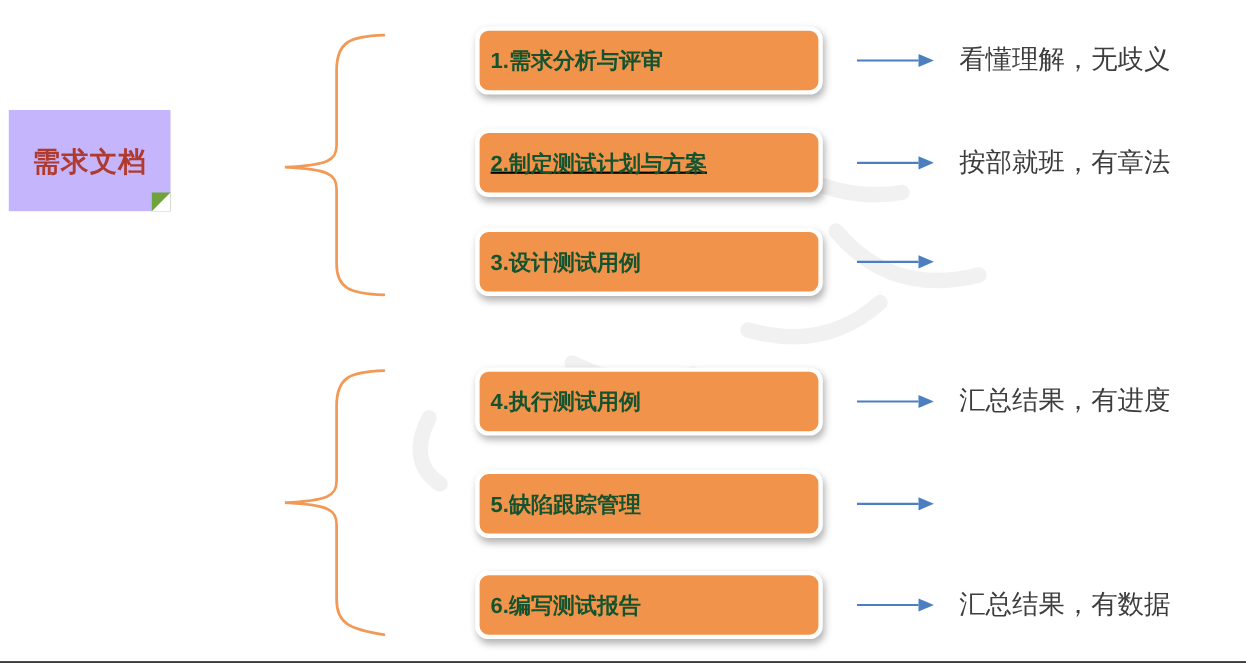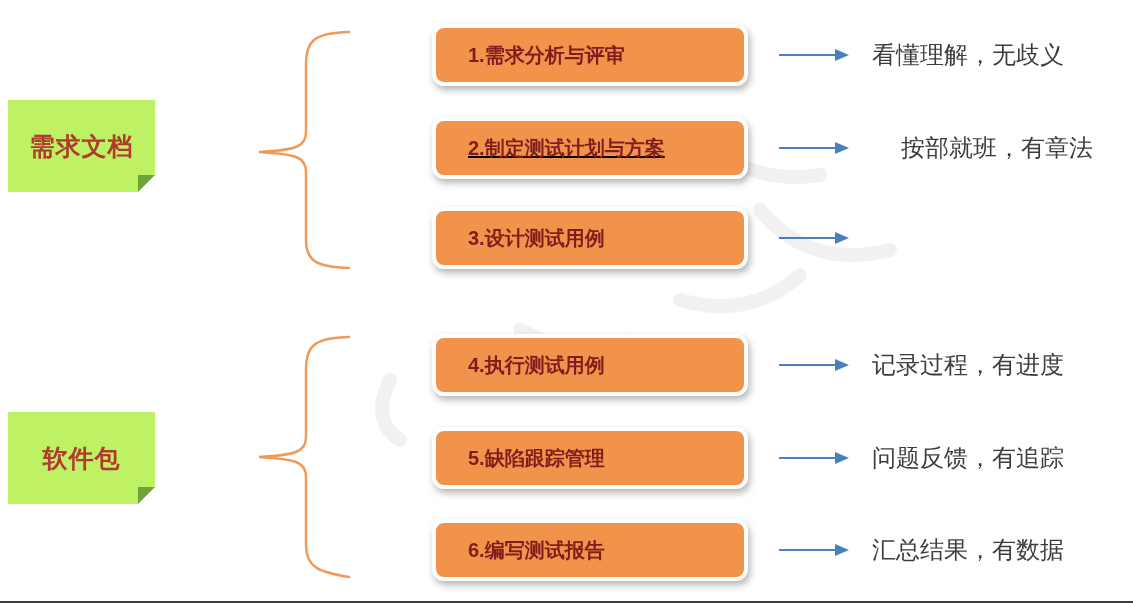--- a/index.html
+++ b/index.html
@@ -4,21 +4,21 @@
 <style>
   * { margin:0; padding:0; box-sizing:border-box; }
   body { background:#fff; font-family:"Liberation Sans","DejaVu Sans",sans-serif; }
   .canvas {
     position:relative; width:1133px; height:603px; background:#ffffff; overflow:hidden;
   }
 
   
   .note {
     position:absolute; left:8px; width:147px; height:92px;
-    background:#bef264;
+    background:#c4b5fd;
     display:flex; align-items:center; justify-content:center;
   }
   .note-1 { top:100px; }
   .note-2 { top:412px; }
   .note-label {
     color:#B03A2E; font-size:25px; font-weight:bold; letter-spacing:1px;
   }
   .fold {
     position:absolute; right:0; bottom:0; width:0; height:0;
     border-top:17px solid #6FA33B; border-right:17px solid #ffffff;
@@ -29,37 +29,37 @@
 
   
   .step {
     position:absolute; left:432px; width:316px; height:62px;
     background:#F2934C;
     border:4px solid #ffffff; border-radius:12px;
     box-shadow:2px 4px 7px rgba(90,90,90,0.45);
     display:flex; align-items:center;
   }
   .step-label {
-    color:#7f1d1d; font-size:20px; font-weight:bold; padding-left:32px;
+    color:#14532d; font-size:20px; font-weight:bold; padding-left:10px;
     white-space:nowrap;
   }
   .s1 { top:24px; } .s2 { top:117px;text-decoration:underline; } .s3 { top:207px; }
   .s4 { top:334px;text-align:right; } .s5 { top:427px; } .s6 { top:519px;align-items:center; }
 
   
   .arrow { position:absolute; left:779px; width:70px; height:14px; }
   .a1 { top:48px; } .a2 { top:141px; } .a3 { top:231px; }
   .a4 { top:358px; } .a5 { top:451px; } .a6 { top:543px; }
 
   
   .result {
     position:absolute; left:872px; width:250px; height:32px; line-height:32px;
     color:#3D3D3D; font-size:24px; white-space:nowrap;
   }
-  .r1 { top:39px; } .r2 { top:132px;text-align:center; } .r3 { top:222px; }
+  .r1 { top:39px; } .r2 { top:132px; } .r3 { top:222px; }
   .r4 { top:349px; } .r5 { top:442px; } .r6 { top:534px; }
 
   .bottom-line {
     position:absolute; left:0; bottom:0; width:100%; height:2px; background:#3B3B3B;
   }
 </style>
 </head>
 <body>
 
 <div class="canvas">
@@ -76,24 +76,20 @@
 
   <svg class="overlay" width="400" height="603" style="left:0;top:0;">
     <g fill="none" stroke="#F19A57" stroke-width="2.5" stroke-linecap="round">
       <path d="M349,32 C318,33 306,38 306,64 L306,132 C306,146 298,150 259,152 C298,154 306,158 306,172 L306,240 C306,262 318,267 349,268"></path>
       <path d="M349,337 C318,338 306,343 306,369 L306,437 C306,451 298,455 259,457 C298,459 306,463 306,477 L306,545 C306,567 318,572 349,577"></path>
     </g>
   </svg>
 
   <div class="note note-1">
     <span class="note-label">需求文档</span>
-    <span class="fold"></span>
-  </div>
-  <div class="note note-2">
-    <span class="note-label">软件包</span>
     <span class="fold"></span>
   </div>
 
   <div class="step s1">
     <span class="step-label">1.需求分析与评审</span>
   </div>
   <div class="step s2">
     <span class="step-label">2.制定测试计划与方案</span>
   </div>
   <div class="step s3">
@@ -129,18 +125,17 @@
     <line x1="0" y1="7" x2="56" y2="7" stroke="#4C7FC0" stroke-width="2"></line>
     <polygon points="56,1 70,7 56,13" fill="#4C7FC0"></polygon>
   </svg>
   <svg class="arrow a6" viewBox="0 0 70 14">
     <line x1="0" y1="7" x2="56" y2="7" stroke="#4C7FC0" stroke-width="2"></line>
     <polygon points="56,1 70,7 56,13" fill="#4C7FC0"></polygon>
   </svg>
 
   <div class="result r1">看懂理解，无歧义</div>
   <div class="result r2">按部就班，有章法</div>
-  <div class="result r4">记录过程，有进度</div>
-  <div class="result r5">问题反馈，有追踪</div>
+  <div class="result r4">汇总结果，有进度</div>
   <div class="result r6">汇总结果，有数据</div>
 
   <div class="bottom-line"></div>
 </div>
 
 </body></html>

